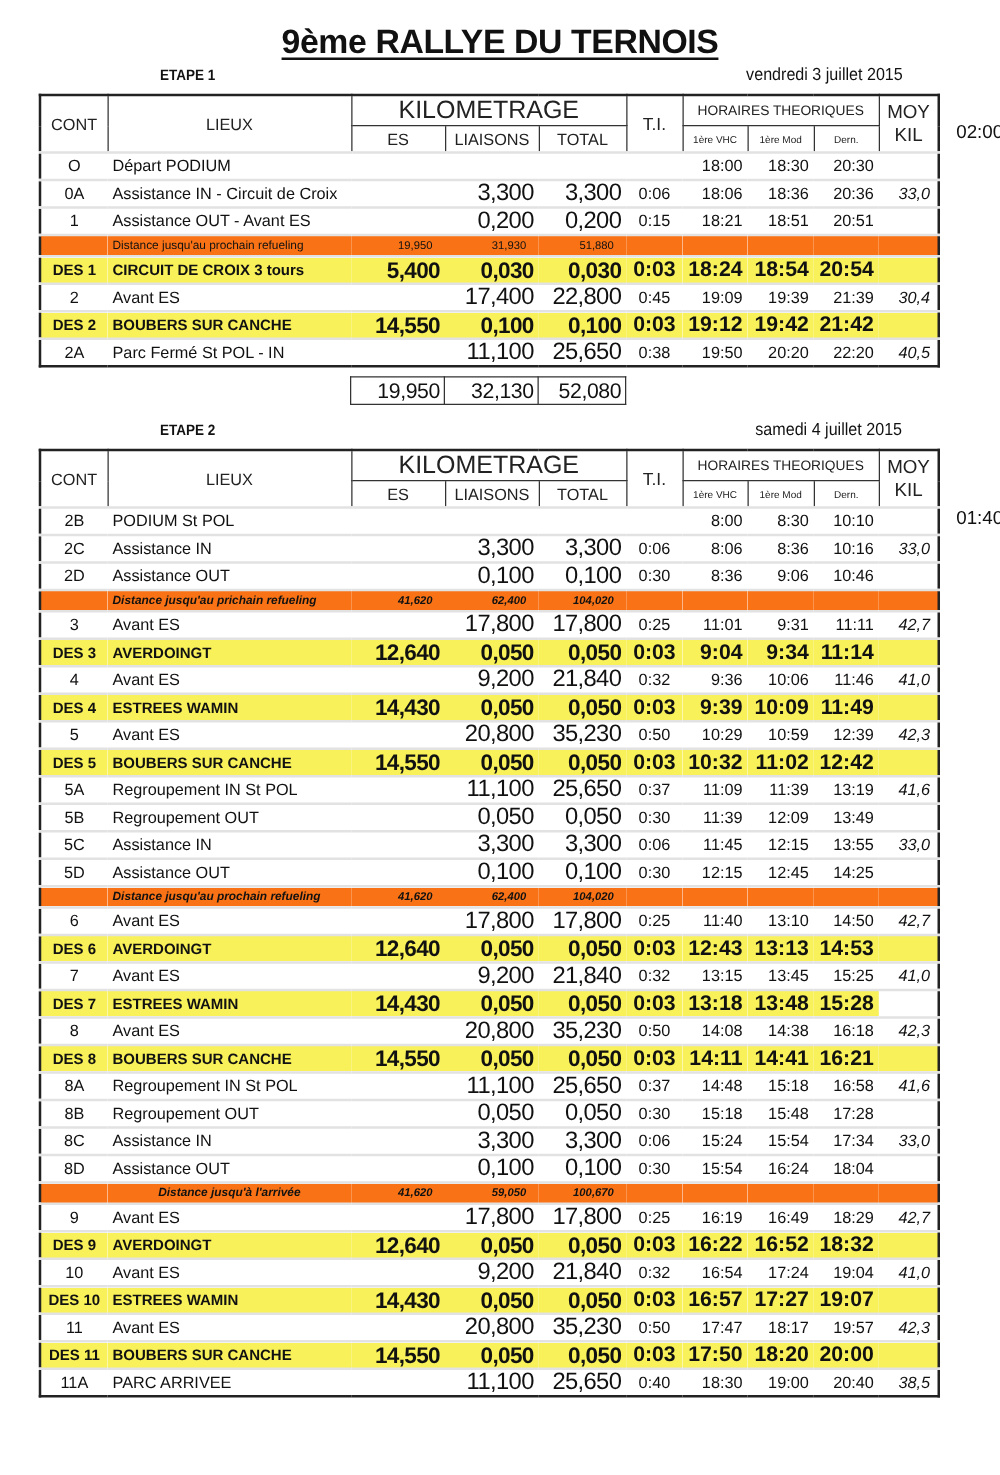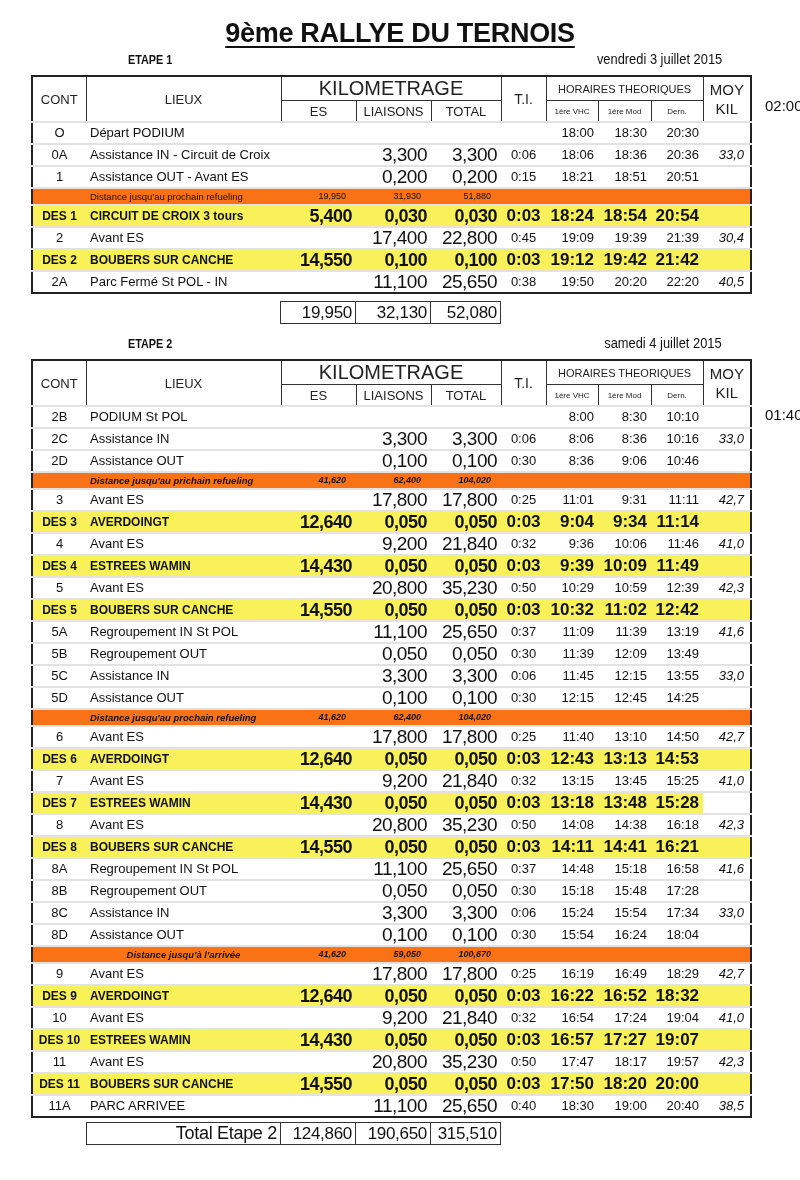--- a/index.html
+++ b/index.html
@@ -681,20 +681,14 @@
 </table>
 
 <table class="tot" style="left:86px; top:1122px; width:414px;">
   <colgroup>
       <col style="width:194px">
       <col style="width:75px">
       <col style="width:75px">
       <col style="width:70px">
     </colgroup>
   <tbody>
-      <tr>
-    <td class="lbl">Total Etape 2</td>
-    <td>124,860</td>
-    <td>190,650</td>
-    <td>315,510</td>
-  </tr>
 </tbody>
   </table>
 
 </body></html>

